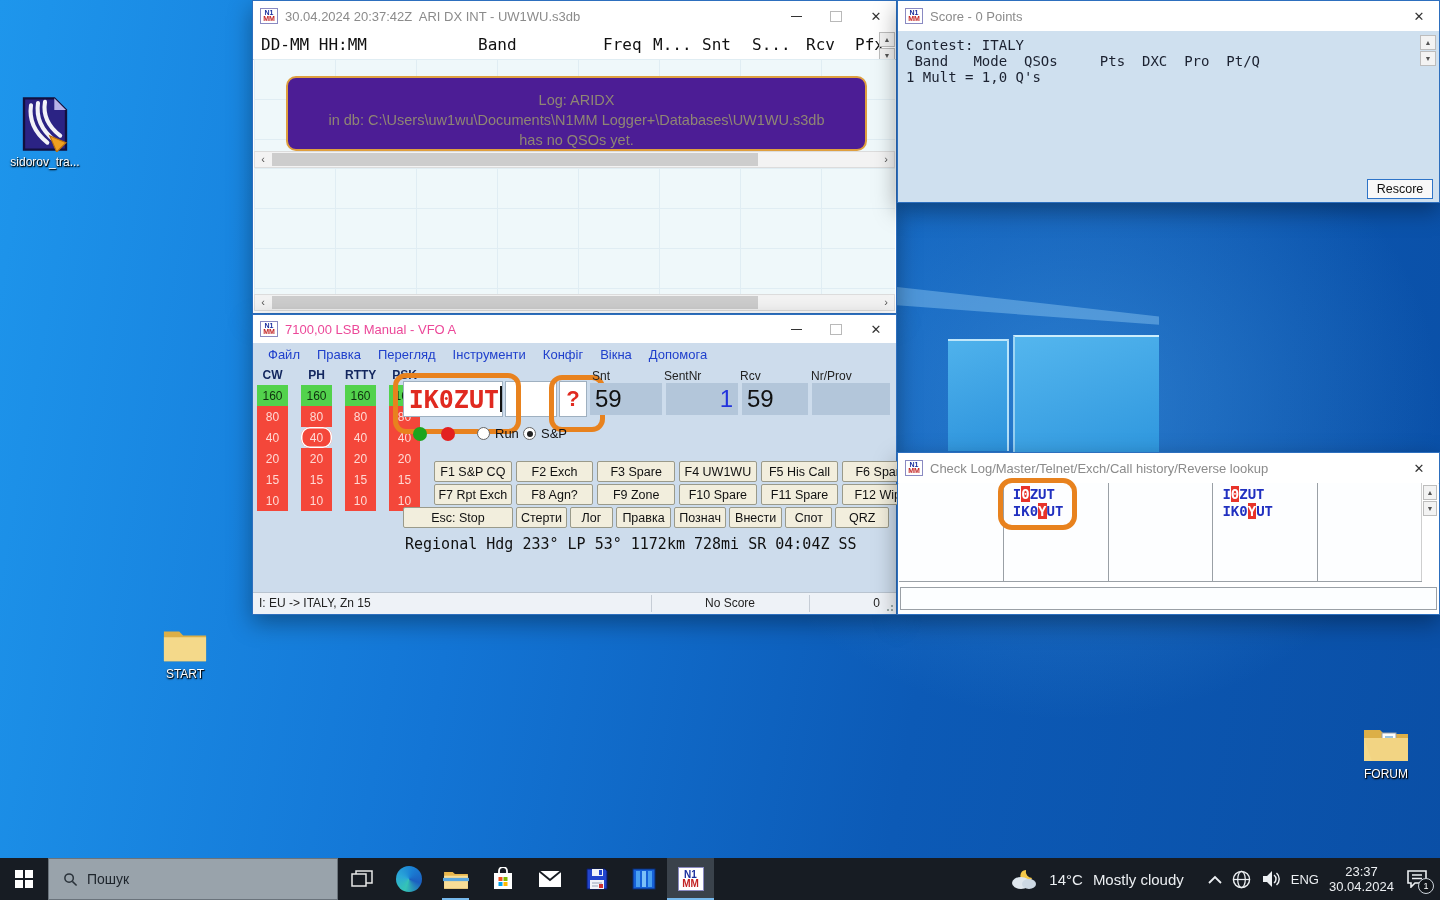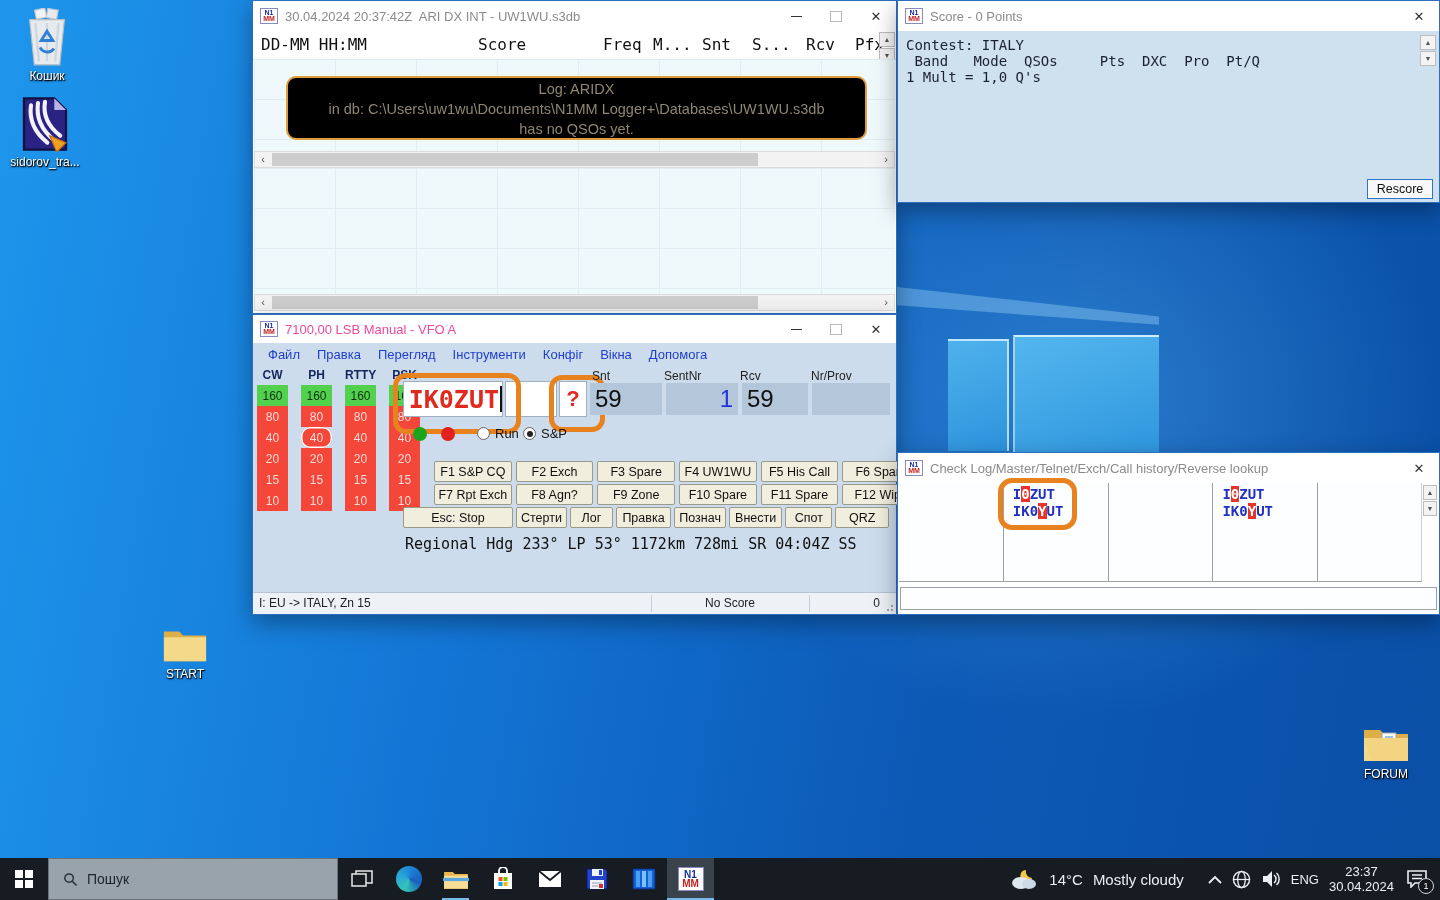--- a/index.html
+++ b/index.html
@@ -42,23 +42,23 @@
   .hscroll{position:absolute;left:1px;right:1px;height:17px;background:#f3f3f3;border:1px solid #dcdcdc;
            box-sizing:border-box;display:flex;align-items:center;}
   .hs-arrow{width:16px;text-align:center;color:#555;font-size:11px;line-height:15px;}
   .hs-thumb{position:absolute;left:17px;top:1px;bottom:1px;width:76%;background:#cdcdcd;}
   .gridbg{background:#eff8fa;background-image:linear-gradient(#e0edf3 1px,transparent 1px),
           linear-gradient(90deg,#e0edf3 1px,transparent 1px);background-size:81px 40px;}
   
   .log-head{position:absolute;left:0;right:0;top:30px;height:28px;background:#fff;border-bottom:1px solid #c9d5df;
             font-family:"DejaVu Sans Mono",monospace;font-size:16px;color:#111;}
   .log-col{position:absolute;top:4px;white-space:pre;}
-  .logmsg{position:absolute;left:33px;top:75px;width:577px;height:59px;background:#000000;
+  .logmsg{position:absolute;left:33px;top:75px;width:577px;height:59px;background:#4c1d95;
           border:2px solid #df9f3f;border-radius:10px;text-align:center;color:#8f8674;
-          font-size:14.5px;line-height:20px;padding-top:1px;}
+          font-size:14.5px;line-height:20px;padding-top:12px;}
   
   .score-body{position:absolute;left:0;right:0;top:30px;bottom:0;background:#cfe0ef;
               font-family:"DejaVu Sans Mono",monospace;font-size:14px;color:#1b2130;padding:6px 0 0 8px;}
   .score-line{white-space:pre;line-height:16px;}
   .rescore{position:absolute;right:6px;bottom:3px;width:64px;height:18px;background:#f8f8f8;
            border:1.5px solid #2e74c8;font-size:12.5px;display:flex;align-items:center;justify-content:center;color:#111;}
   
   .menubar{position:absolute;left:0;right:0;top:28px;height:22px;background:#cddcec;display:flex;
            align-items:center;gap:17px;padding-left:15px;font-size:13px;color:#2040cc;}
   .entry-content{position:absolute;left:0;right:0;top:50px;bottom:21px;background:#cddcec;}
@@ -134,31 +134,20 @@
 </head>
 <body>
 
 <div class="screen">
 
   <div class="abs wp-glow"></div>
   <div class="abs wp-beam"></div>
   <div class="abs wp-pane1"></div>
   <div class="abs wp-pane2"></div>
 
-  <div class="dicon" style="left:8px;top:8px;">
-    <svg width="56" height="58" viewBox="0 0 48 50">
-      <rect x="14" y="1" width="9" height="8" fill="#f2f3f5" stroke="#c2c8ce" transform="rotate(-12 18 5)"></rect>
-      <rect x="24" y="1" width="9" height="8" fill="#e8eaee" stroke="#c2c8ce" transform="rotate(10 28 5)"></rect>
-      <path d="M9 10 L39 10 L35 49 L13 49 Z" fill="#e7ebef" stroke="#b4bcc4"></path>
-      <path d="M14 13 L17 46 M24 13 L24 46 M34 13 L31 46" stroke="#cfd6dc" stroke-width="2" fill="none"></path>
-      <path d="M24 20 l5 8 h-10 z" fill="none" stroke="#2f7fd6" stroke-width="2.5"></path>
-      <path d="M18 34 a7 7 0 0 0 12 1" fill="none" stroke="#2f7fd6" stroke-width="2.5"></path>
-    </svg>
-    <span class="lbl">Кошик</span>
-  </div>
 
   <div class="dicon" style="left:2px;top:96px;width:86px;">
     <svg width="52" height="56" viewBox="0 0 44 48">
       <path d="M4 2 H30 L40 12 V46 H4 Z" fill="#2b2384" stroke="#12103e" stroke-width="2"></path>
       <path d="M30 2 L30 12 H40 Z" fill="#b9b3e8"></path>
       <path d="M10 8 C8 22 14 32 24 40 M16 6 C14 20 20 30 30 38 M22 5 C20 17 26 27 35 34" stroke="#f2f2f8" stroke-width="3.5" fill="none" stroke-linecap="round"></path>
       <path d="M26 34 L40 40 L32 48 Z" fill="#f0a020" stroke="#b96f10"></path>
     </svg>
     <span class="lbl">sidorov_tra...</span>
   </div>
@@ -194,21 +183,21 @@
         </div>
       <div class="tbb">
           <div class="g-max"></div>
         </div>
       <div class="tbb">
           <span class="g-x">✕</span>
         </div>
     </div>
     <div class="log-head">
         <span class="log-col" style="left: 8px;">DD-MM HH:MM</span>
-        <span class="log-col" style="left: 225px;">Score</span>
+        <span class="log-col" style="left: 225px;">Band</span>
         <span class="log-col" style="left: 350px;">Freq</span>
         <span class="log-col" style="left: 400px;">M...</span>
         <span class="log-col" style="left: 449px;">Snt</span>
         <span class="log-col" style="left: 499px;">S...</span>
         <span class="log-col" style="left: 553px;">Rcv</span>
         <span class="log-col" style="left: 602px;">Pfx</span>
       </div>
     <div class="spinner" style="right:1px;top:31px;">
       <div class="spin-btn">▲</div>
       <div class="spin-btn">▼</div>

